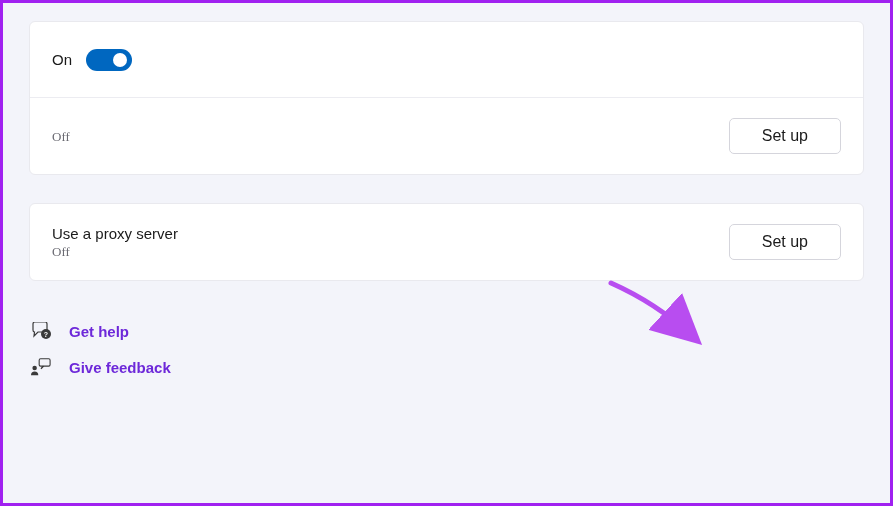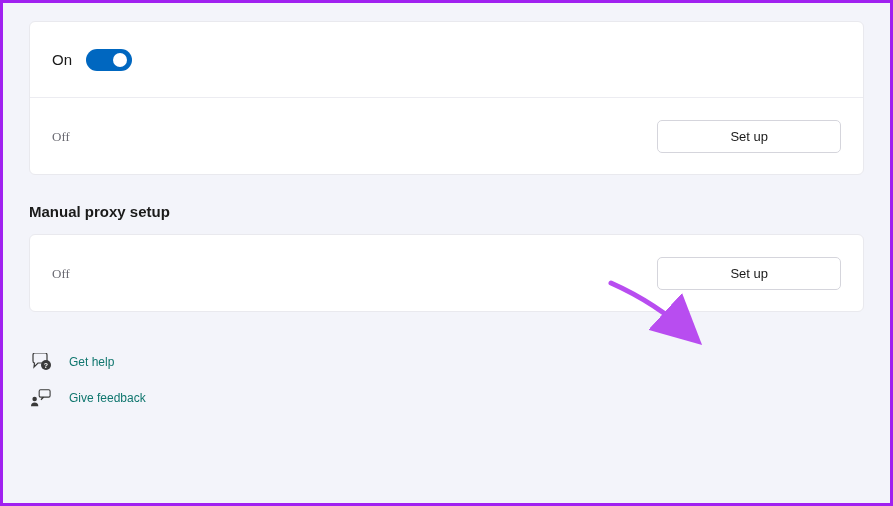--- a/index.html
+++ b/index.html
@@ -72,22 +72,22 @@
     background: #fff;
     border-radius: 50%;
     position: absolute;
     top: 4px;
     right: 5px;
   }
   .setup-btn {
     background: #fff;
     border: 1px solid #d5d5dc;
     border-radius: 5px;
-    padding: 8px 72px;
-    font-size: 13px;
+    padding: 8px 32px;
+    font-size: 16px;
     color: #1a1a1a;
     cursor: pointer;
     font-family: inherit;
   }
   .footer-links {
     margin-top: 40px;
     padding-left: 2px;
   }
   .footer-link {
     display: flex;
@@ -97,22 +97,23 @@
     cursor: pointer;
   }
   .footer-link .icon {
     width: 20px;
     height: 20px;
     display: flex;
     align-items: center;
     justify-content: center;
   }
   .footer-link .link-text {
-    color: #0f766e;
-    font-size: 12px;
+    color: #6d28d9;
+    font-size: 15px;
+    font-weight: bold;
   }
   
   .arrow {
     position: absolute;
     left: 598px;
     top: 270px;
     pointer-events: none;
   }
 </style>
 </head>
@@ -136,26 +137,26 @@
       <div class="row-text">
         <div class="row-sub">Off</div>
       </div>
       <div class="row-right">
         <button class="setup-btn">Set up</button>
       </div>
     </div>
 
   </div>
 
-  <div class="section-heading">Manual proxy setup</div>
 
   <div class="card-group">
 
     <div class="card-row">
       <div class="row-text">
+        <div class="row-title">Use a proxy server</div>
         <div class="row-sub">Off</div>
       </div>
       <div class="row-right">
         <button class="setup-btn">Set up</button>
       </div>
     </div>
 
   </div>
 
   <div class="footer-links">

